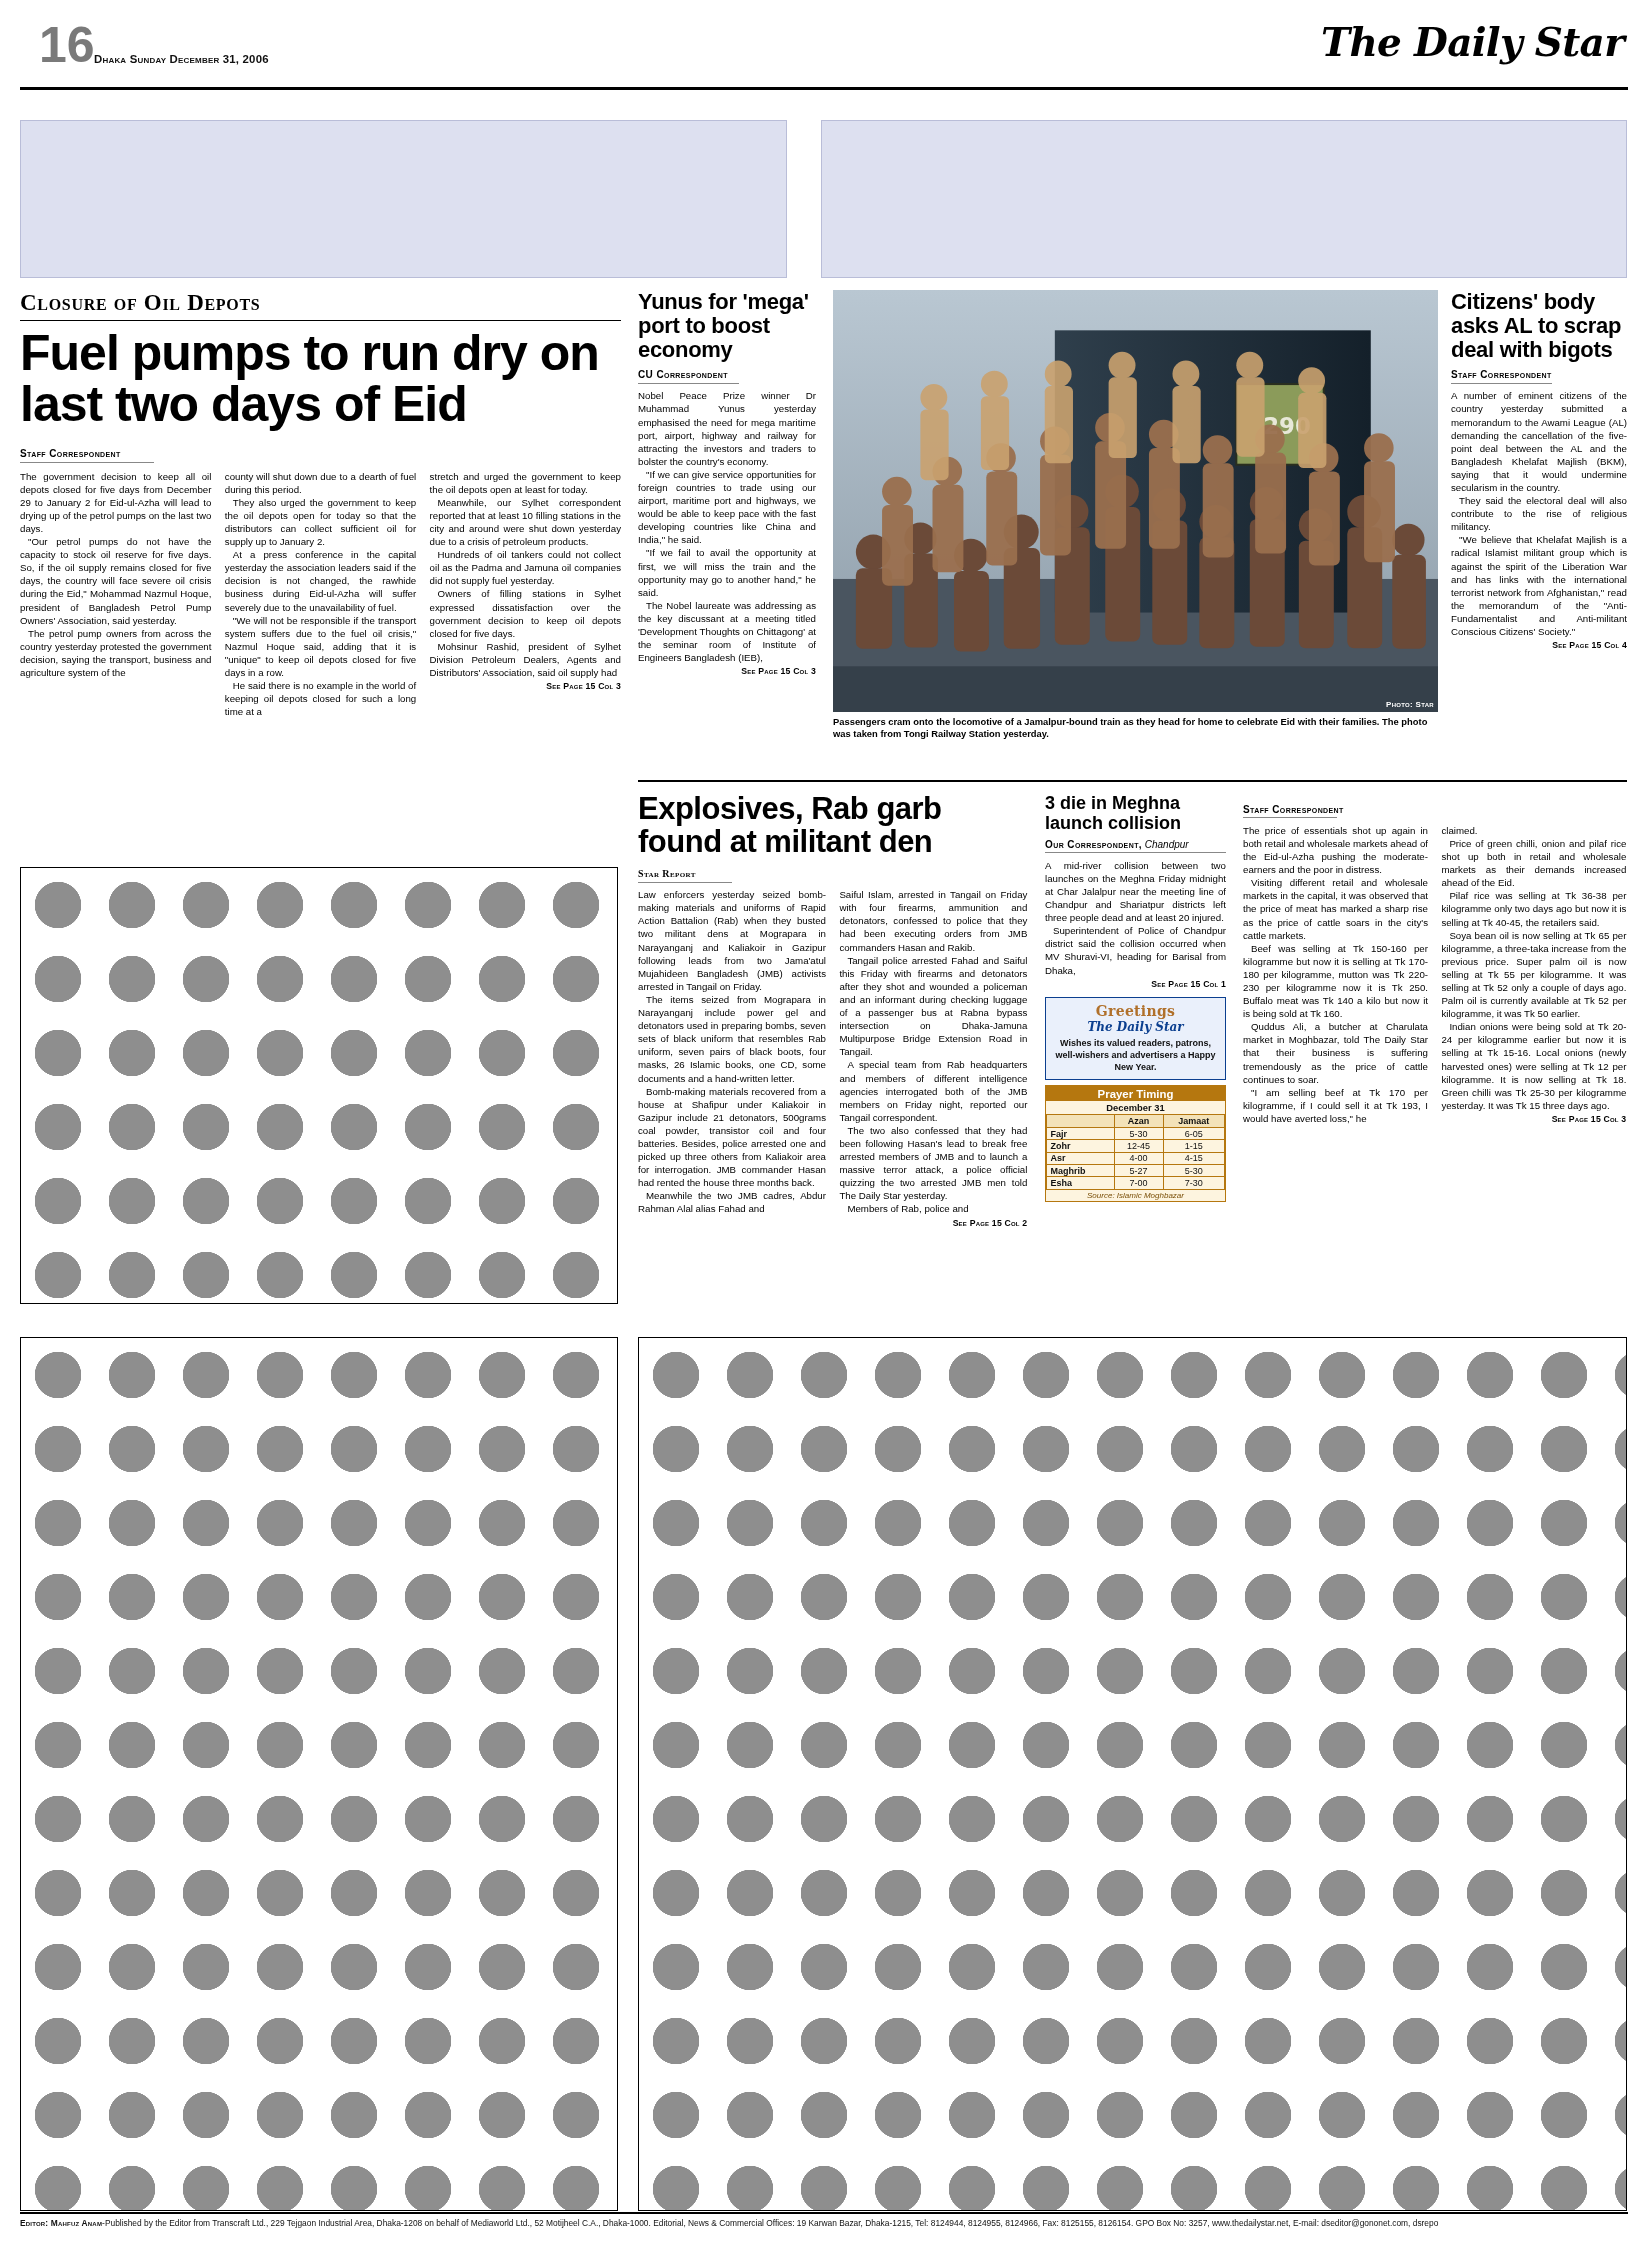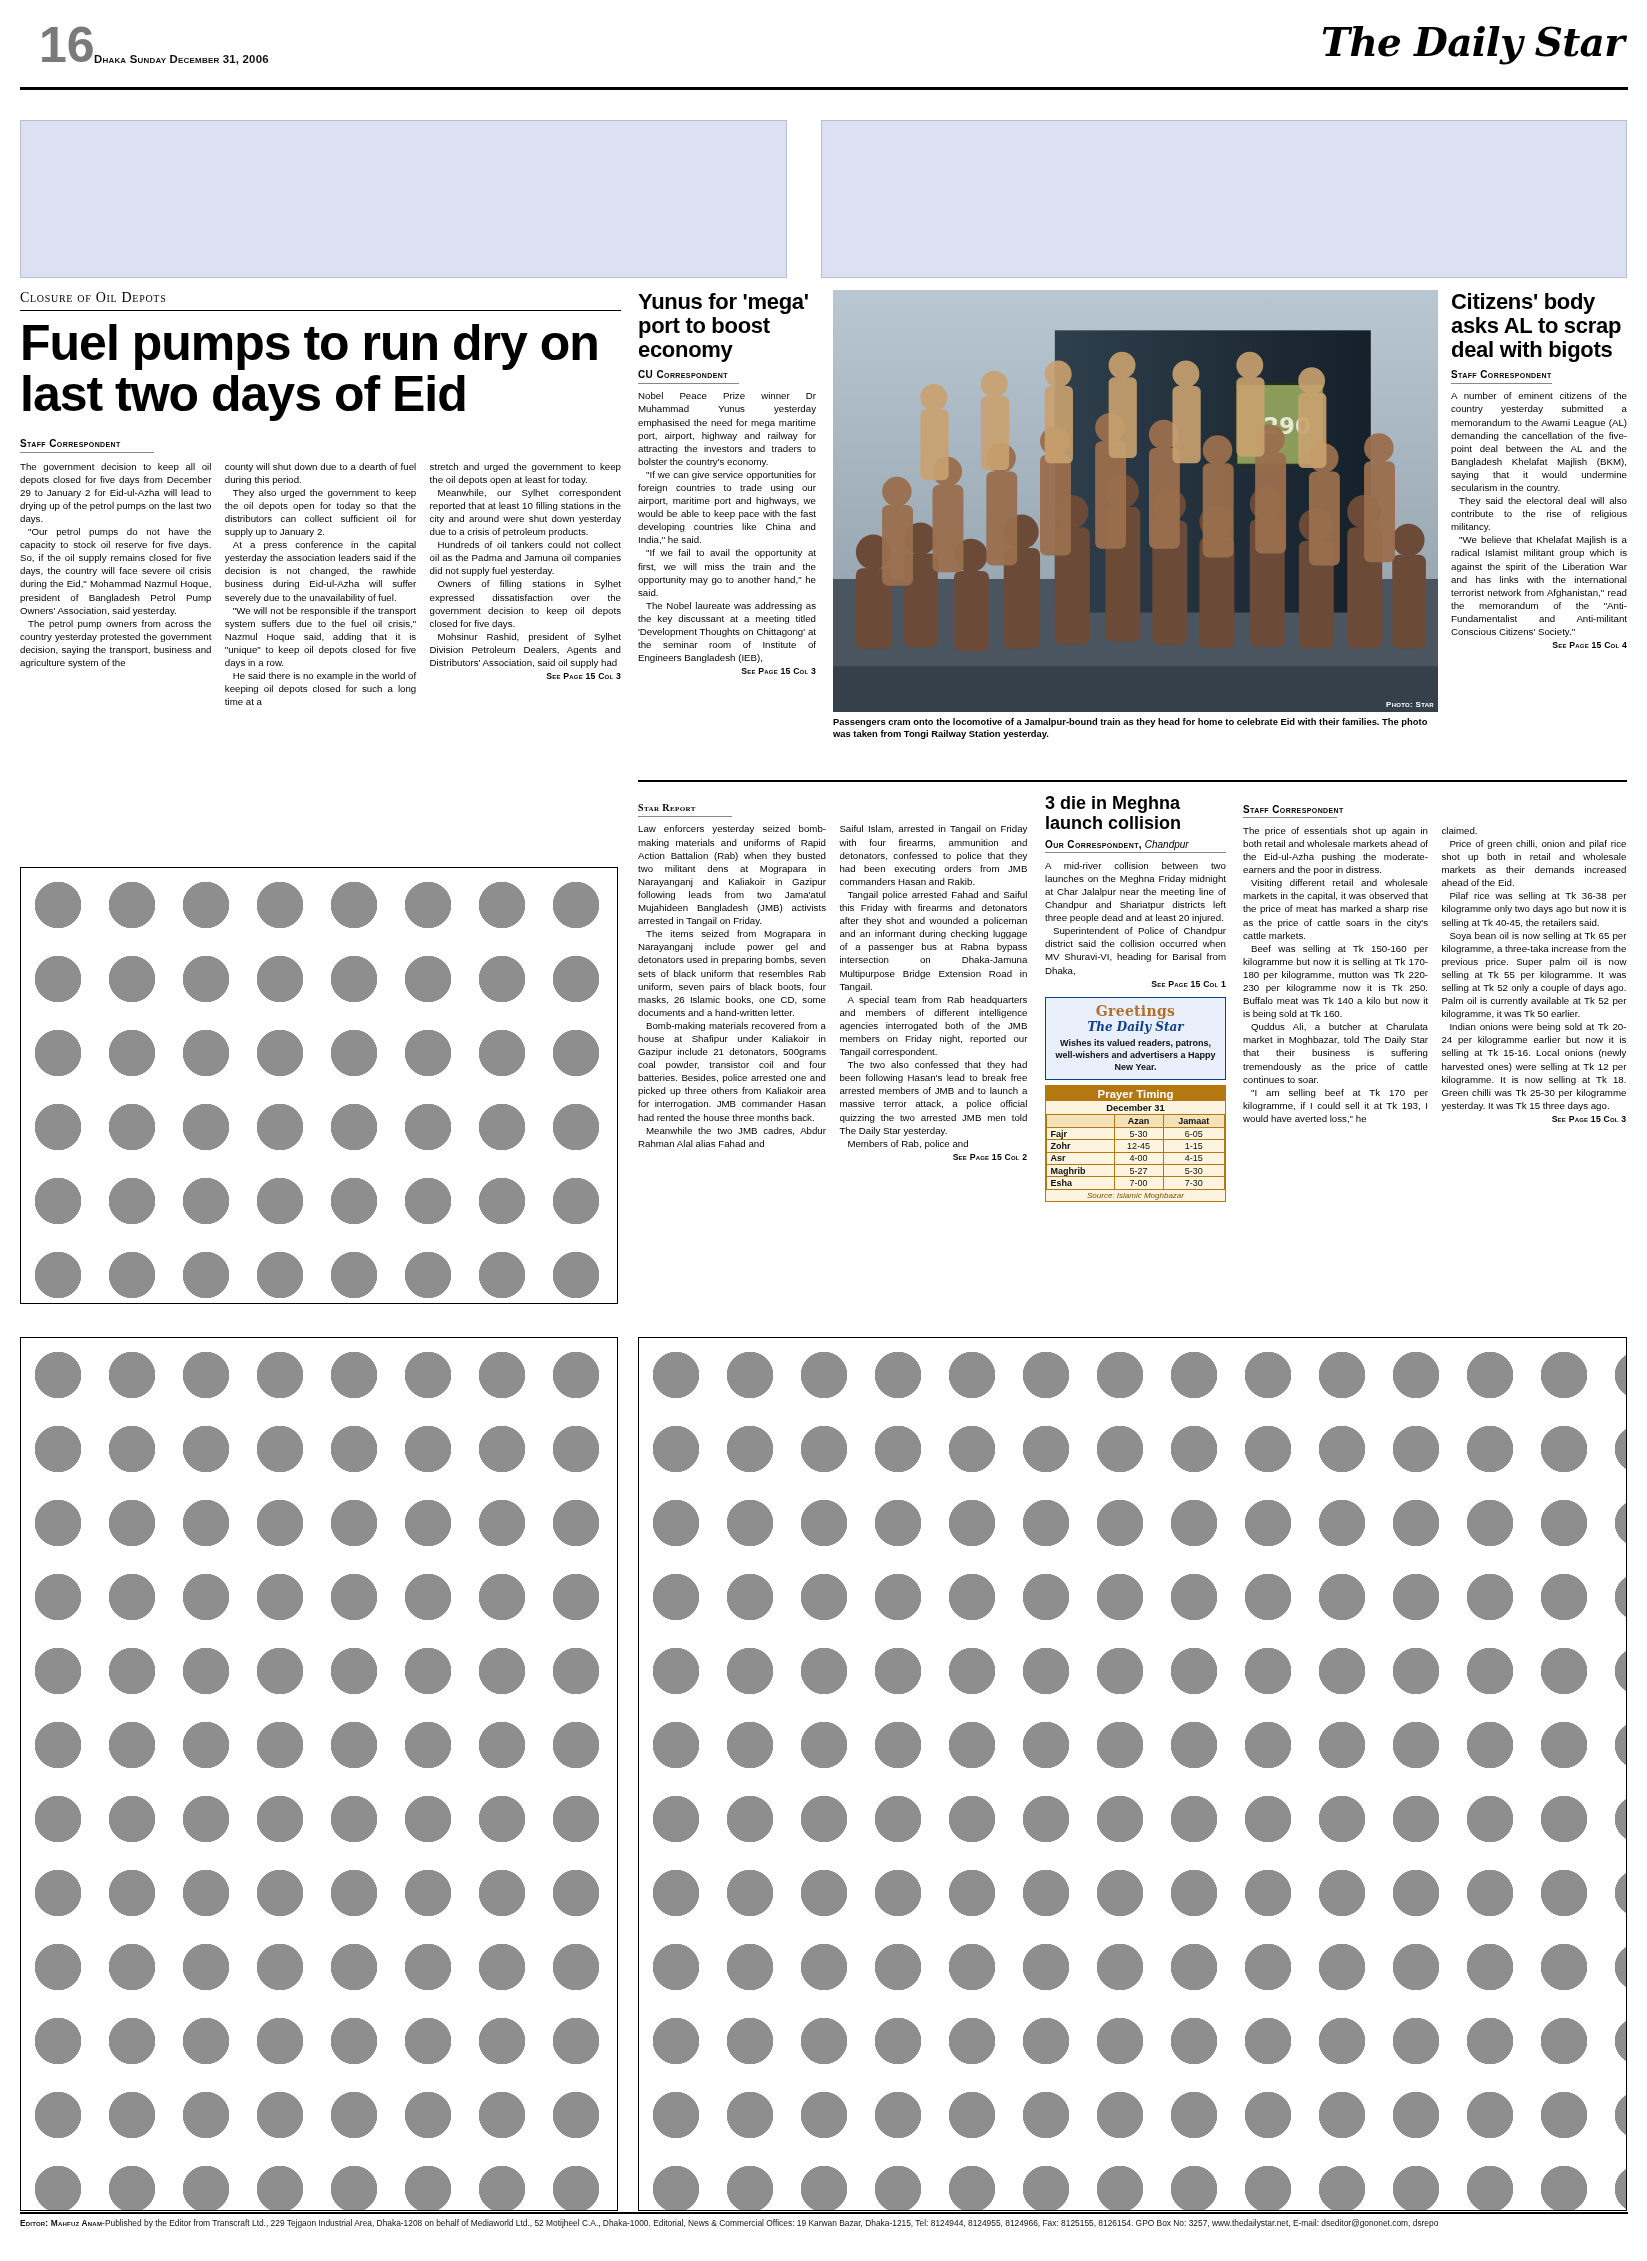--- a/index.html
+++ b/index.html
@@ -79,24 +79,24 @@
   #ad-left  { left: 20px;  top: 120px; width: 767px; height: 158px; }
   #ad-right { left: 821px; top: 120px; width: 806px; height: 158px; }
 
   .rule-med {
     position: absolute;
     background: #000;
   }
 
   
   .kicker {
-    font-size: 14px;
+    font-size: 23px;
     font-variant: small-caps;
     letter-spacing: 0.7px;
-    font-weight: normal;
+    font-weight: bold;
     color: #000;
     font-family: "Liberation Serif", serif;
   }
   .headline-xl {
     font-family: "Liberation Sans", sans-serif;
     font-weight: bold;
     font-size: 50px;
     line-height: 1.03;
     letter-spacing: -1px;
   }
@@ -455,20 +455,21 @@
       <p class="first">A number of eminent citizens of the country yesterday submitted a memorandum to the Awami League (AL) demanding the cancellation of the five-point deal between the AL and the Bangladesh Khelafat Majlish (BKM), saying that it would undermine secularism in the country.</p>
       <p>They said the electoral deal will also contribute to the rise of religious militancy.</p>
       <p>"We believe that Khelafat Majlish is a radical Islamist militant group which is against the spirit of the Liberation War and has links with the international terrorist network from Afghanistan," read the memorandum of the "Anti-Fundamentalist and Anti-militant Conscious Citizens' Society."</p>
       <div class="seepage">See Page 15 Col 4</div>
     </div>
   </div>
 
   <div class="rule-med" style="left:638px; top:780px; width:989px; height:2px;"></div>
 
   <div class="block" id="explosives">
+    <div class="headline-l">Explosives, Rab garb found at militant den</div>
     <div class="byline" style="margin-top:9.4px;font-family:Liberation Serif, serif;">Star Report</div>
     <div class="hr-line-thin" style="width:94px;margin:2.7px 0 5.4px 0;"></div>
     <div style="display:flex; gap:13.4px;">
       <div class="body-col" style="width:188px;">
         <p class="first">Law enforcers yesterday seized bomb-making materials and uniforms of Rapid Action Battalion (Rab) when they busted two militant dens at Mograpara in Narayanganj and Kaliakoir in Gazipur following leads from two Jama'atul Mujahideen Bangladesh (JMB) activists arrested in Tangail on Friday.</p>
         <p>The items seized from Mograpara in Narayanganj include power gel and detonators used in preparing bombs, seven sets of black uniform that resembles Rab uniform, seven pairs of black boots, four masks, 26 Islamic books, one CD, some documents and a hand-written letter.</p>
         <p>Bomb-making materials recovered from a house at Shafipur under Kaliakoir in Gazipur include 21 detonators, 500grams coal powder, transistor coil and four batteries. Besides, police arrested one and picked up three others from Kaliakoir area for interrogation. JMB commander Hasan had rented the house three months back.</p>
         <p>Meanwhile the two JMB cadres, Abdur Rahman Alal alias Fahad and</p>
       </div>
       <div class="body-col" style="width:188px;">

